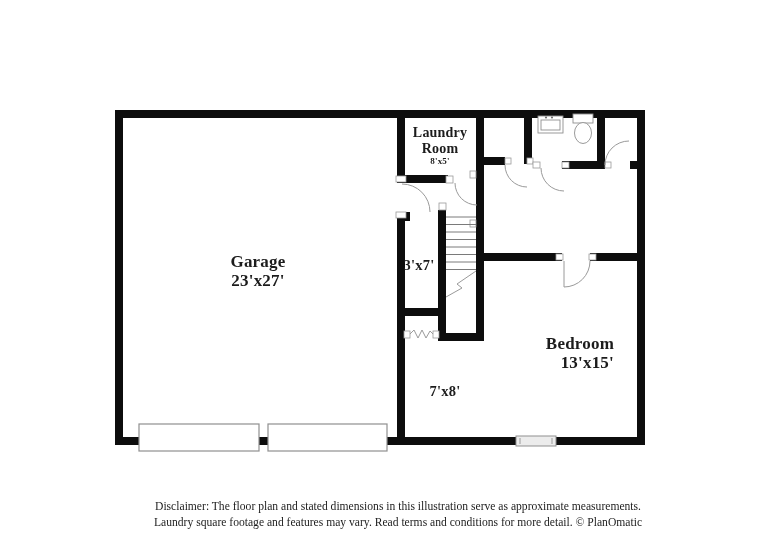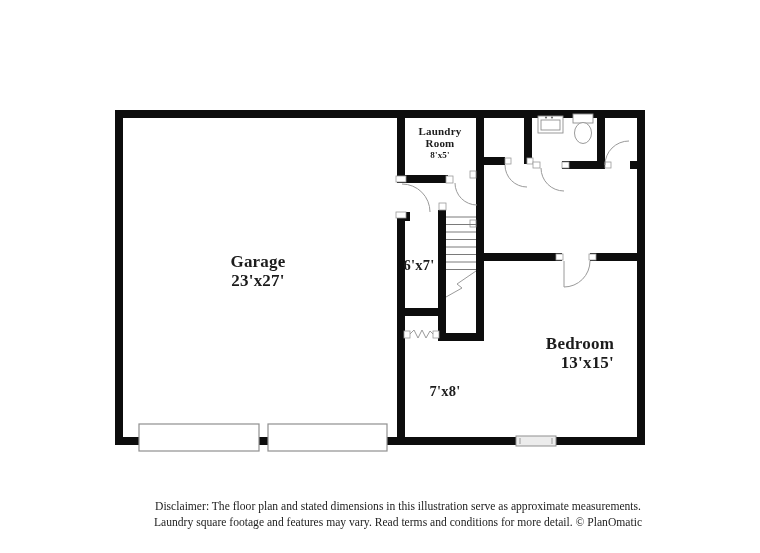--- a/index.html
+++ b/index.html
@@ -25,21 +25,21 @@
   .label{
     position:absolute;
     color:var(--c-label,#1c1c1c);
     text-align:center;
     font-weight:bold;
     line-height:1.12;
     letter-spacing:0.2px;
   }
   .room-name-lg{font-size:17px;}
   .room-dims-lg{font-size:17px;}
-  .room-name-sm{font-size:11px;}
+  .room-name-sm{font-size:14px;}
   .room-dims-sm{font-size:9px;}
   .dims-only{font-size:14.5px;}
 
   .disclaimer{
     position:absolute;
     left:0;right:0;top:499px;
     text-align:center;
     color:var(--c-label,#1c1c1c);
     font-size:11.6px;
     line-height:1.34;
@@ -163,21 +163,21 @@
     <div class="room-name-lg">Garage</div>
     <div class="room-dims-lg">23'x27'</div>
   </div>
 
   <div class="label" style="left:412px;top:125px;width:56px;">
     <div class="room-name-sm">Laundry Room</div>
     <div class="room-dims-sm">8'x5'</div>
   </div>
 
   <div class="label dims-only" style="left:396px;top:257px;width:46px;">
-    <div>6'x7'</div>
+    <div>3'x7'</div>
   </div>
 
   <div class="label" style="left:486px;top:334px;width:128px;text-align:right;">
     <div class="room-name-lg">Bedroom</div>
     <div class="room-dims-lg">13'x15'</div>
   </div>
 
   <div class="label dims-only" style="left:416px;top:383px;width:58px;">
     <div>7'x8'</div>
   </div>

